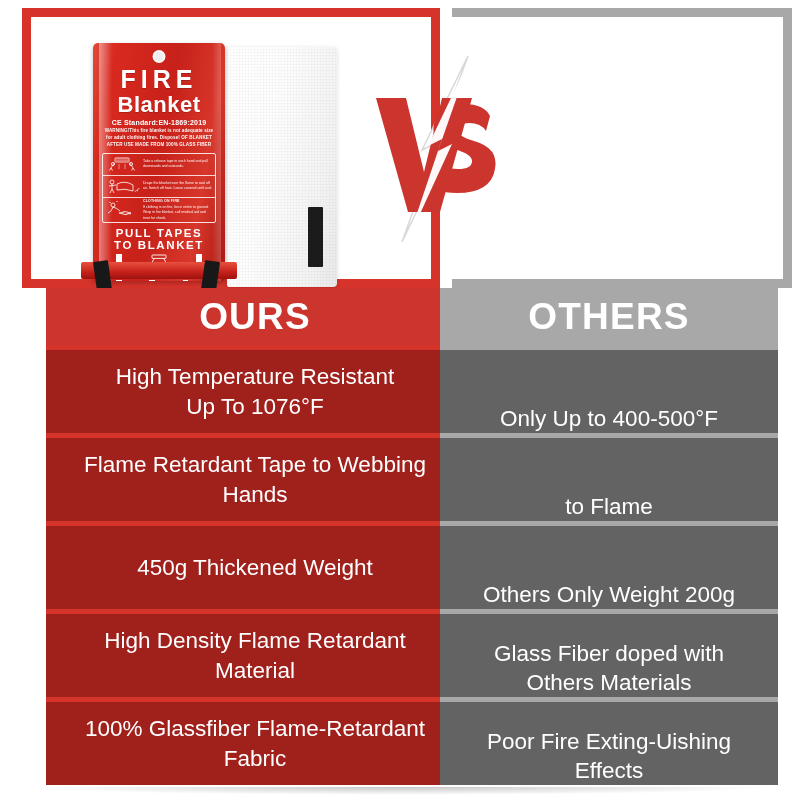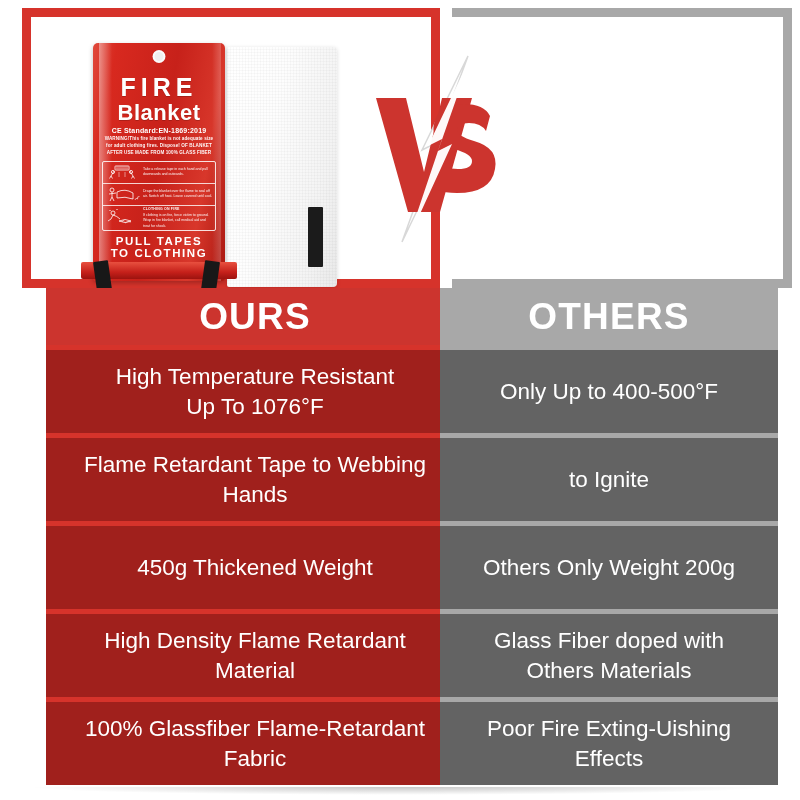--- a/index.html
+++ b/index.html
@@ -94,21 +94,20 @@
     box-sizing: border-box;
   }
 
   .pkg-body {
     position: absolute;
     left: 0; right: 0;
     top: 24px;
     padding: 0 9px;
     color: #ffffff;
     text-align: center;
-    margin-top: 8px;
   }
 
   .pk-fire {
     font-size: 25px;
     font-weight: bold;
     letter-spacing: 5px;
     line-height: 1;
     text-shadow: 0 1px 0 rgba(0,0,0,.18);
   }
   .pk-blanket {
@@ -296,21 +295,21 @@
     text-align: center;
     color: #ffffff;
     font-size: 22.5px;
     line-height: 1.3;
     padding: 0 10px;
     box-sizing: border-box;
     height: 88px;
     position: relative;
   }
   .tcol.ours  .trow { background: #A0201C; border-top: 5px solid #D6332B; text-align: center; }
-  .tcol.other .trow { background: #636363; border-top: 5px solid #A8A8A8; }
+  .tcol.other .trow { background: #636363; border-top: 5px solid #A8A8A8; align-items: flex-end; }
 
   .trow span { display: block; }
 
   
   .table::after {
     content: "";
     position: absolute;
     left: 4px; right: 4px;
     bottom: -7px;
     height: 8px;
@@ -387,21 +386,21 @@
               </div>
               <div class="inst-txt">
                 <span class="inst-cap">CLOTHING ON FIRE</span>
                 <span>If clothing is on fire, force victim to ground. Wrap in fire blanket, call medical aid and treat for shock.</span>
               </div>
             </div>
           </div>
 
           <div class="pk-pull">
             <div>PULL TAPES</div>
-            <div>TO CLOTHING</div>
+            <div>TO BLANKET</div>
           </div>
 
           <div class="arrows">
             <svg width="14" height="17" viewBox="0 0 14 17">
               <path d="M4 0 h6 v8 h4 L7 16 L0 8 h4 Z" fill="#fff"></path>
             </svg>
             <svg width="26" height="17" viewBox="0 0 26 17">
               <g fill="none" stroke="#fff" stroke-width="0.9">
                 <rect x="6" y="1" width="14" height="3.4" rx="0.5"></rect>
                 <path d="M8 5 L4 12 M18 5 L22 12"></path>
@@ -502,21 +501,21 @@
       <div class="thead other">OTHERS</div>
 
       <div class="trow">
         <div>
           <span>Only Up to 400-500°F</span>
         </div>
       </div>
 
       <div class="trow">
         <div>
-          <span>to Ignite</span>
+          <span>to Flame</span>
         </div>
       </div>
 
       <div class="trow">
         <div>
           <span>Others Only Weight 200g</span>
         </div>
       </div>
 
       <div class="trow">

